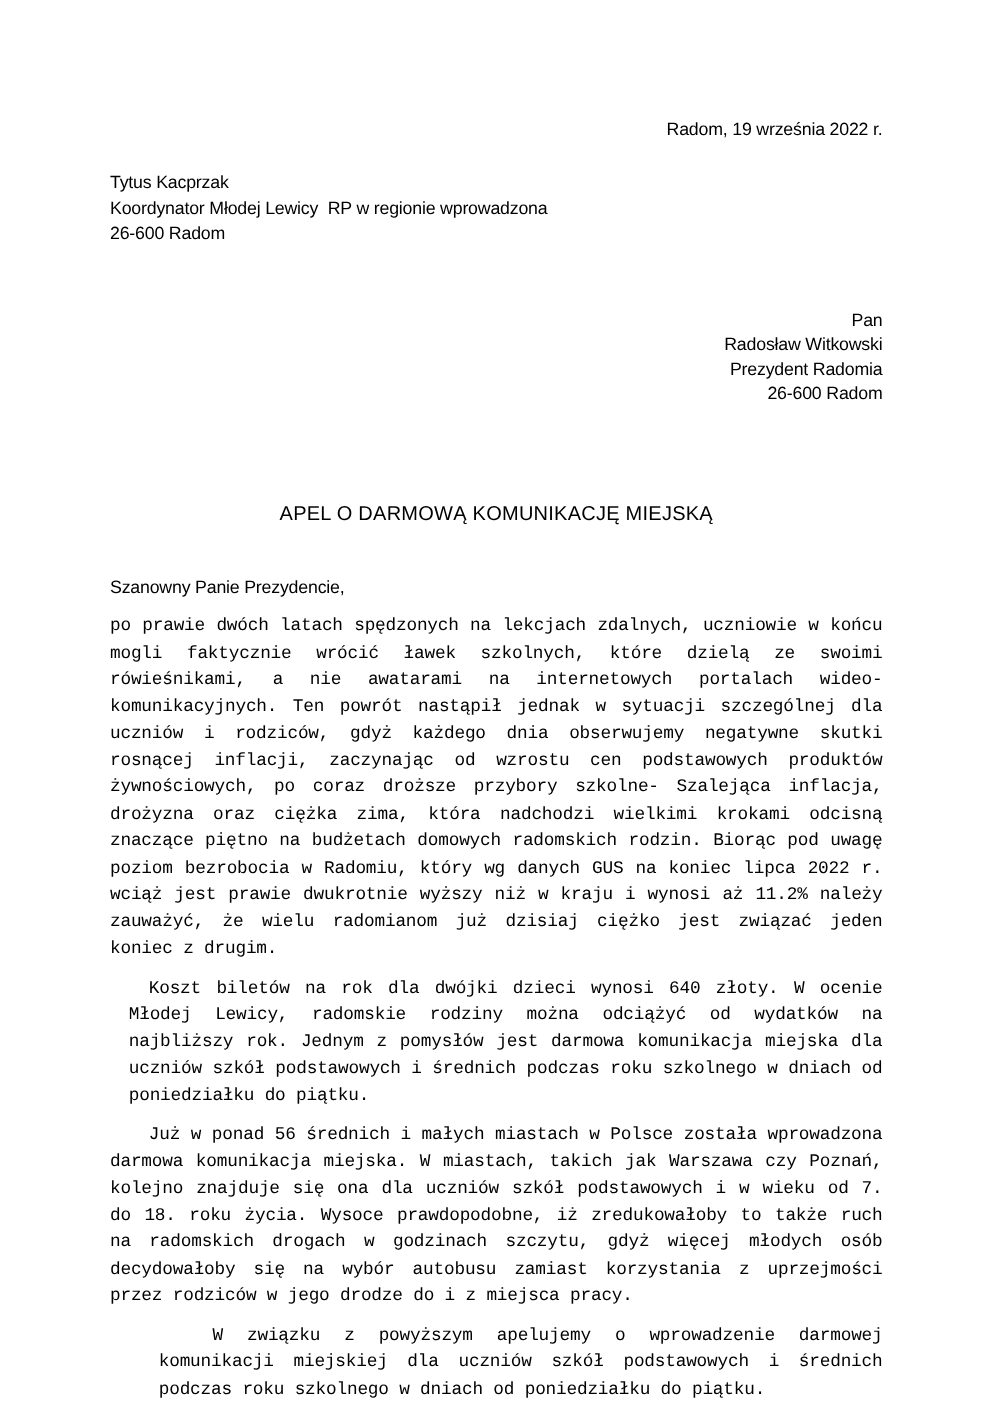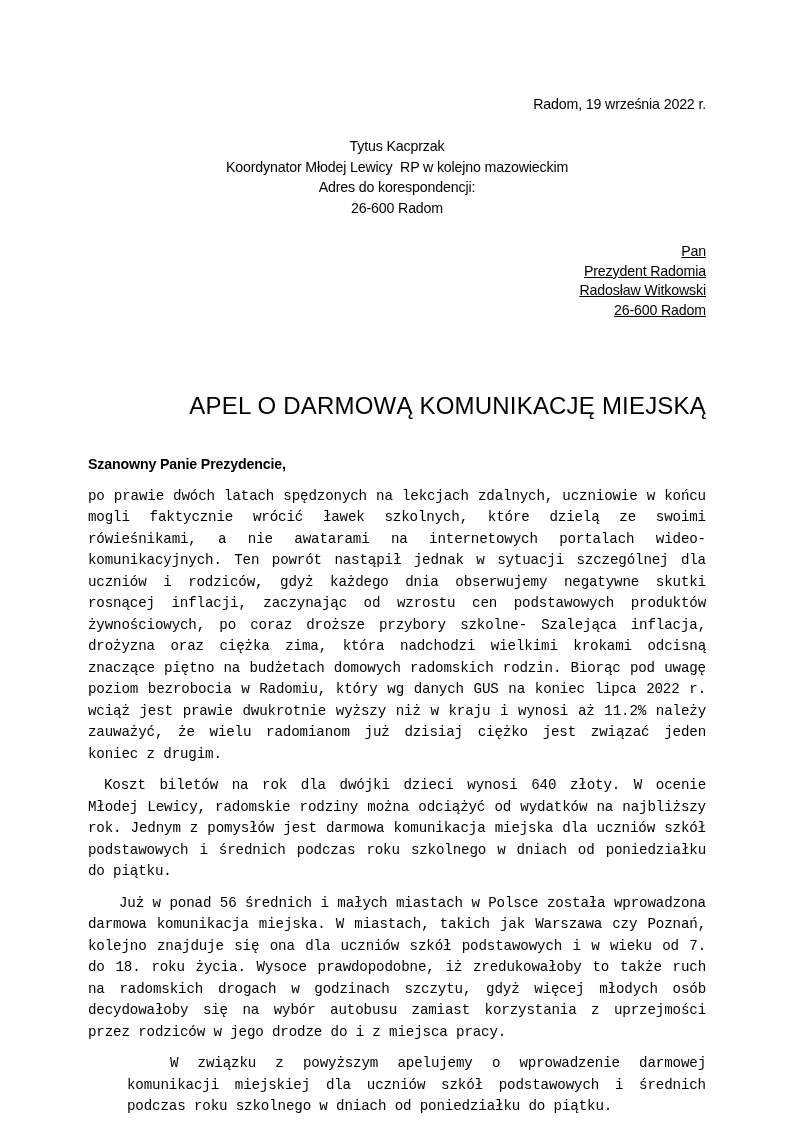--- a/index.html
+++ b/index.html
@@ -20,74 +20,70 @@
     box-sizing: border-box;
     padding: 94px 88px 40px 88px;
     overflow: hidden;
   }
   .date-line {
     text-align: right;
     line-height: 20px;
   }
   .sender-block {
     margin-top: 22px;
-    text-align: center;
   }
   .sender-block .addr-line {
     line-height: 20.5px;
     white-space: pre-wrap;
   }
   .recipient-block {
-    margin-top: 24px;
+    margin-top: 50px;
     text-align: right;
-    text-decoration: underline;
   }
   .recipient-block .addr-line {
     line-height: 19.5px;
   }
   .letter-title {
     margin-top: 72px;
-    text-align: right;
-    font-size: 24px;
+    text-align: center;
+    font-size: 16px;
     letter-spacing: 0.2px;
     line-height: 28px;
   }
   .salutation {
     margin-top: 34px;
     line-height: 21.5px;
-    font-weight: bold;
   }
   .body-paragraph {
     margin-top: 10px;
     text-align: justify;
     line-height: 21.5px;
     font-family: Liberation Mono, monospace;
   }
-  .indent-small  { text-indent: 16px; }
+  .indent-small  { text-indent: 16px; margin-left: 15px; }
   .indent-medium { text-indent: 31px; }
   .indent-large  { text-indent: 43px; margin-left: 39px; }
 </style>
 </head>
 <body>
 
 <div class="page">
 
   <div class="date-line">Radom, 19 września 2022 r.</div>
 
   <div class="sender-block">
     <div class="addr-line">Tytus Kacprzak</div>
-    <div class="addr-line">Koordynator Młodej Lewicy  RP w kolejno mazowieckim</div>
-    <div class="addr-line">Adres do korespondencji:</div>
+    <div class="addr-line">Koordynator Młodej Lewicy  RP w regionie wprowadzona</div>
     <div class="addr-line">26-600 Radom</div>
   </div>
 
   <div class="recipient-block">
     <div class="addr-line">Pan</div>
+    <div class="addr-line">Radosław Witkowski</div>
     <div class="addr-line">Prezydent Radomia</div>
-    <div class="addr-line">Radosław Witkowski</div>
     <div class="addr-line">26-600 Radom</div>
   </div>
 
   <div class="letter-title">APEL O DARMOWĄ KOMUNIKACJĘ MIEJSKĄ</div>
 
   <div class="salutation">Szanowny Panie Prezydencie,</div>
 
   <div class="body-paragraph">po prawie dwóch latach spędzonych na lekcjach zdalnych, uczniowie w końcu mogli faktycznie wrócić ławek szkolnych, które dzielą ze swoimi rówieśnikami, a nie awatarami na internetowych portalach wideo-komunikacyjnych.  Ten powrót nastąpił jednak w sytuacji szczególnej dla uczniów i rodziców, gdyż każdego dnia obserwujemy negatywne skutki rosnącej inflacji, zaczynając od wzrostu cen podstawowych produktów żywnościowych, po coraz droższe przybory szkolne- Szalejąca inflacja, drożyzna oraz ciężka zima, która nadchodzi wielkimi krokami odcisną znaczące piętno na budżetach domowych radomskich rodzin. Biorąc pod uwagę poziom bezrobocia w Radomiu, który wg danych GUS na koniec lipca 2022 r. wciąż jest prawie dwukrotnie wyższy niż w kraju i wynosi aż 11.2% należy zauważyć, że wielu radomianom już dzisiaj ciężko jest związać jeden koniec z drugim.</div>
 
   <div class="body-paragraph indent-small">Koszt biletów na rok dla dwójki dzieci wynosi 640 złoty. W ocenie Młodej Lewicy, radomskie rodziny można odciążyć od wydatków na najbliższy rok. Jednym z pomysłów jest darmowa komunikacja miejska dla uczniów szkół podstawowych i średnich podczas roku szkolnego w dniach od poniedziałku do piątku.</div>

